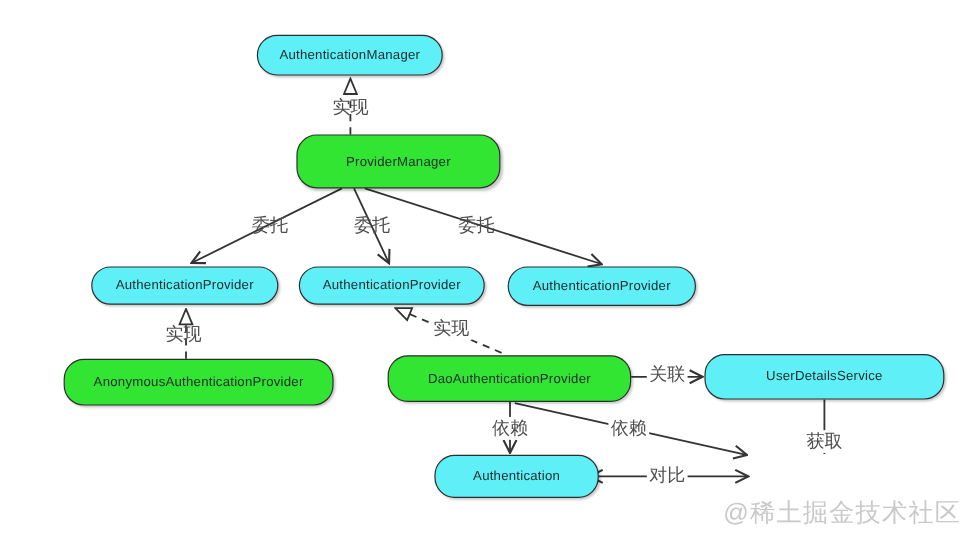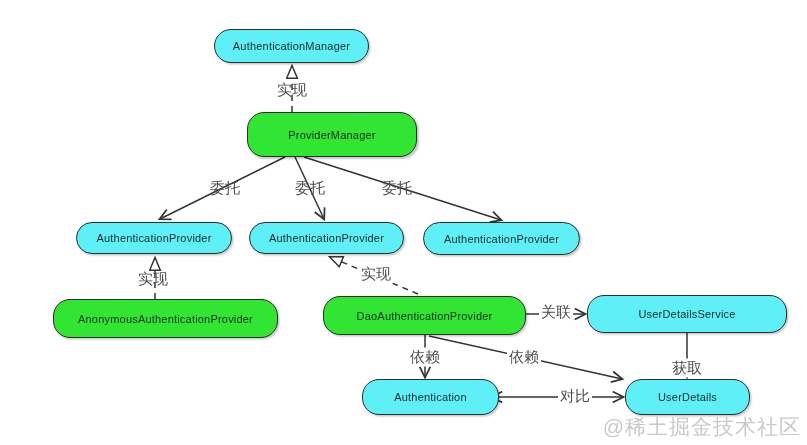--- a/index.html
+++ b/index.html
@@ -83,28 +83,27 @@
 
   <div class="node node-cyan" style="left:214px;top:29px;width:155px;height:34px;">AuthenticationManager</div>
   <div class="node node-green" style="left:207px;top:112px;width:170px;height:45px;margin-left:40px;">ProviderManager</div>
   <div class="node node-cyan" style="left:76px;top:222px;width:156px;height:32px;">AuthenticationProvider</div>
   <div class="node node-cyan" style="left:249px;top:222px;width:155px;height:32px;">AuthenticationProvider</div>
   <div class="node node-cyan" style="left:423px;top:222px;width:157px;height:33px;">AuthenticationProvider</div>
   <div class="node node-green" style="left:53px;top:299px;width:225px;height:39px;">AnonymousAuthenticationProvider</div>
   <div class="node node-green" style="left:323px;top:296px;width:203px;height:39px;">DaoAuthenticationProvider</div>
   <div class="node node-cyan" style="left:587px;top:295px;width:200px;height:38px;">UserDetailsService</div>
   <div class="node node-cyan" style="left:362px;top:379px;width:137px;height:36px;">Authentication</div>
-  <div class="node node-cyan" style="left:625px;top:379px;width:125px;height:36px;">UserDetails</div>
 
   <div class="edge-label" style="left:292px;top:90px;">实现</div>
   <div class="edge-label" style="left:225px;top:188px;">委托</div>
   <div class="edge-label" style="left:310px;top:188px;">委托</div>
   <div class="edge-label" style="left:397px;top:188px;">委托</div>
   <div class="edge-label" style="left:153px;top:279px;">实现</div>
   <div class="edge-label on-line" style="left:376px;top:274px;">实现</div>
   <div class="edge-label on-line" style="left:556px;top:312px;text-align:center;">关联</div>
   <div class="edge-label on-line" style="left:425px;top:357px;">依赖</div>
   <div class="edge-label on-line" style="left:524px;top:357px;">依赖</div>
   <div class="edge-label on-line" style="left:687px;top:368px;">获取</div>
-  <div class="edge-label on-line" style="left:575px;top:396px;font-family:Liberation Mono, monospace;">对比</div>
+  <div class="edge-label on-line" style="left:556px;top:396px;font-family:Liberation Mono, monospace;">对比</div>
 
   <div class="watermark">@稀土掘金技术社区</div>
 </div>
 
 </body></html>

